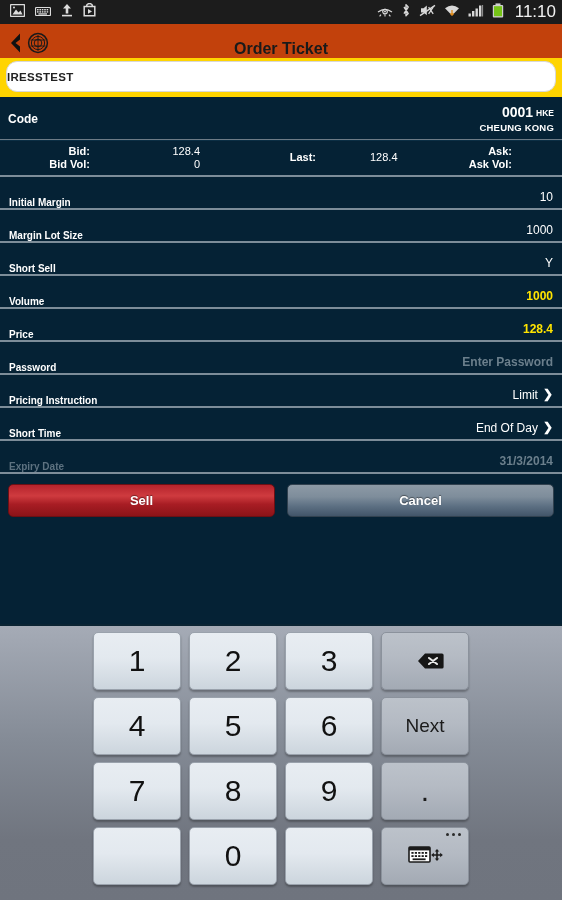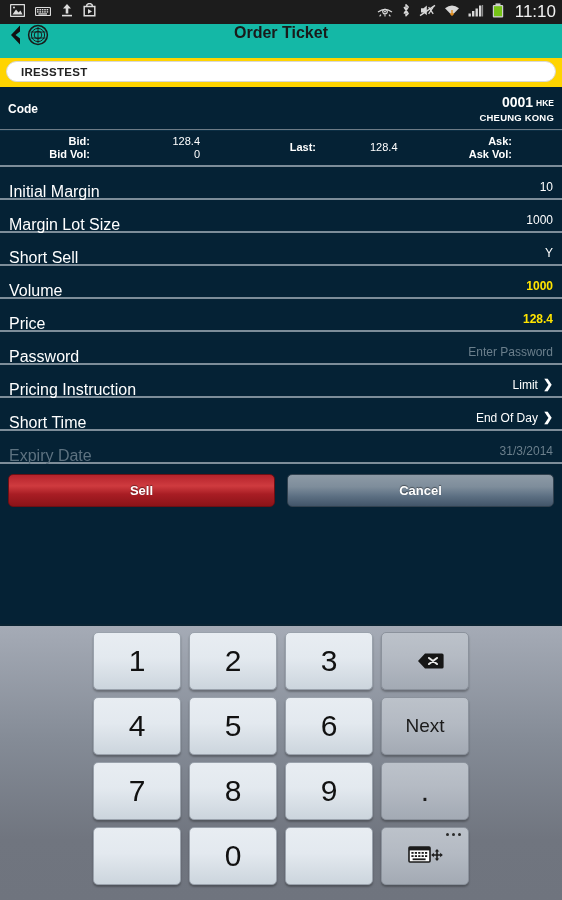--- a/index.html
+++ b/index.html
@@ -20,38 +20,38 @@
     color: #e8e8e8;
   }
   .sb-left { display: flex; align-items: center; gap: 10px; }
   .sb-right { margin-left: auto; display: flex; align-items: center; gap: 8px; }
   .sb-icon { display:block; }
   .sb-time { font-size: 17px; font-weight: 400; color: #f2f2f2; letter-spacing: 0px; margin-left: 3px; }
 
   
   .titlebar {
     height: 34px; width: 100%;
-    background: #14b8a6;
-    display: flex; align-items: flex-start;
+    background: #c2410c;
+    display: flex; align-items: flex-end;
     position: relative;
   }
   .back-group { display:flex; align-items:center; gap:2px; padding-left: 6px; cursor: pointer; }
   .title-text {
     position: absolute; left:0; right:0; text-align:center;
     font-size: 16px; font-weight: bold; color: #1a1a1a;
     pointer-events: none;
   }
 
   
   .searchwrap {
     background: #FFD400; padding: 3px 6px 5px 6px;
   }
   .searchfield {
-    background: #ffffff; border-radius: 11px; height: 21px;
-    display:flex; align-items:center; padding-left: 14px;
+    background: #ffffff; border-radius: 11px; height: 31px;
+    display:flex; align-items:center; 
     font-size: 11.5px; font-weight: bold; color: #222; letter-spacing: .3px;
     border: 1px solid #d8d8d8;
   }
 
   
   .codepanel {
     background: #052235; position: relative;
     padding: 7px 8px 6px 8px;
     display:flex; align-items:flex-start; justify-content:space-between;
     min-height: 36px;
@@ -82,25 +82,25 @@
   .ba-right { margin-left:auto; }
   .ba-right .ba-lab { width: 84px; }
   .ba-right .ba-val { width: 64px; }
 
   
   .row {
     background:#052235; height: 31px;
     display:flex; align-items:center; justify-content:space-between;
     padding: 0 9px;
   }
-  .row-label { font-size: 16px; font-weight: normal; color:#ffffff;margin-top:20px; }
+  .row-label { font-size: 10px; font-weight: bold; color:#ffffff;margin-top:20px; }
   .row-label.dim { color:#5d7280; }
   .row-value { font-size: 12px; color:#ffffff; display:flex; align-items:flex-start; gap:5px;margin-top:10px; }
   .row-value.yellow { color:#FFE400; font-weight:bold; }
-  .row-value.dim { color:#6b7f8c; }
+  .row-value.dim { color:#6b7f8c;font-weight:bold; }
   .chev { font-size: 12px; color:#ffffff; font-weight:bold; line-height:1; }
 
   
   .actions { background:#052235; padding: 10px 8px 12px 8px; display:flex; gap:12px; }
   .btn {
     flex:1; height: 33px; border-radius: 5px;
     display:flex; align-items:center; justify-content:center;
     font-size: 13px; font-weight:bold; color:#ffffff;
     text-shadow: 0 -1px 1px rgba(0,0,0,.45);
     cursor: pointer;

